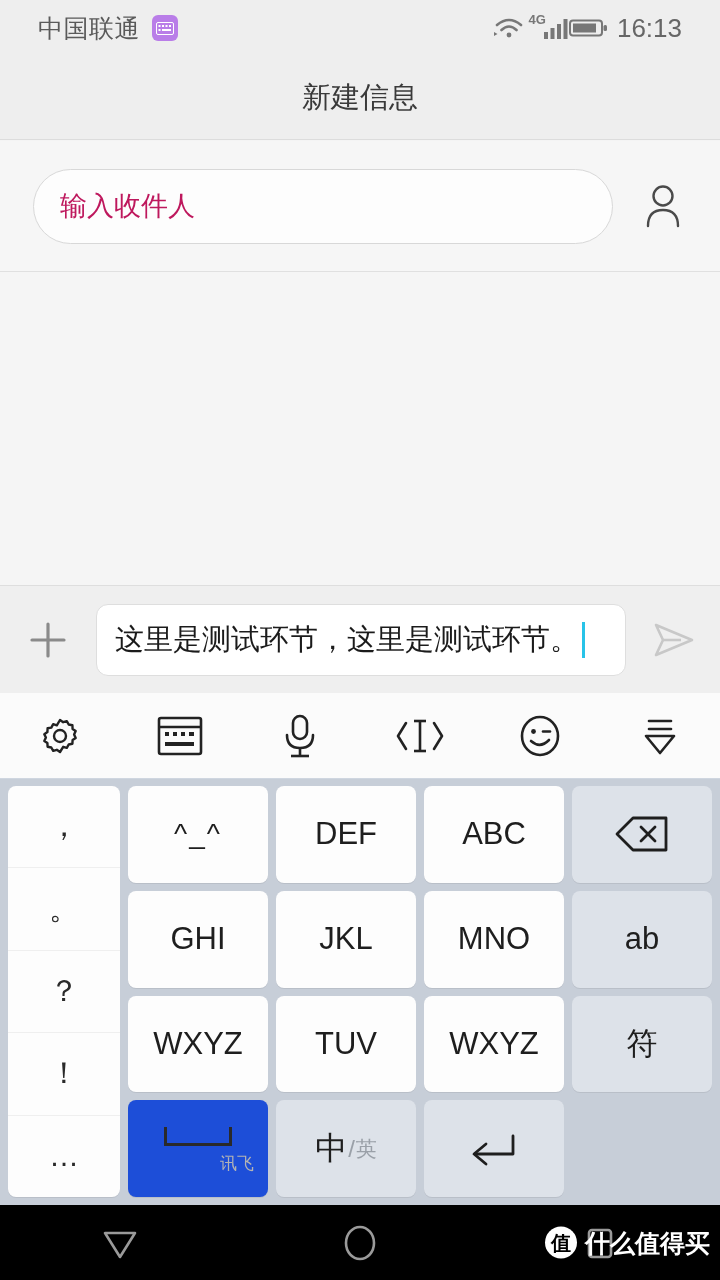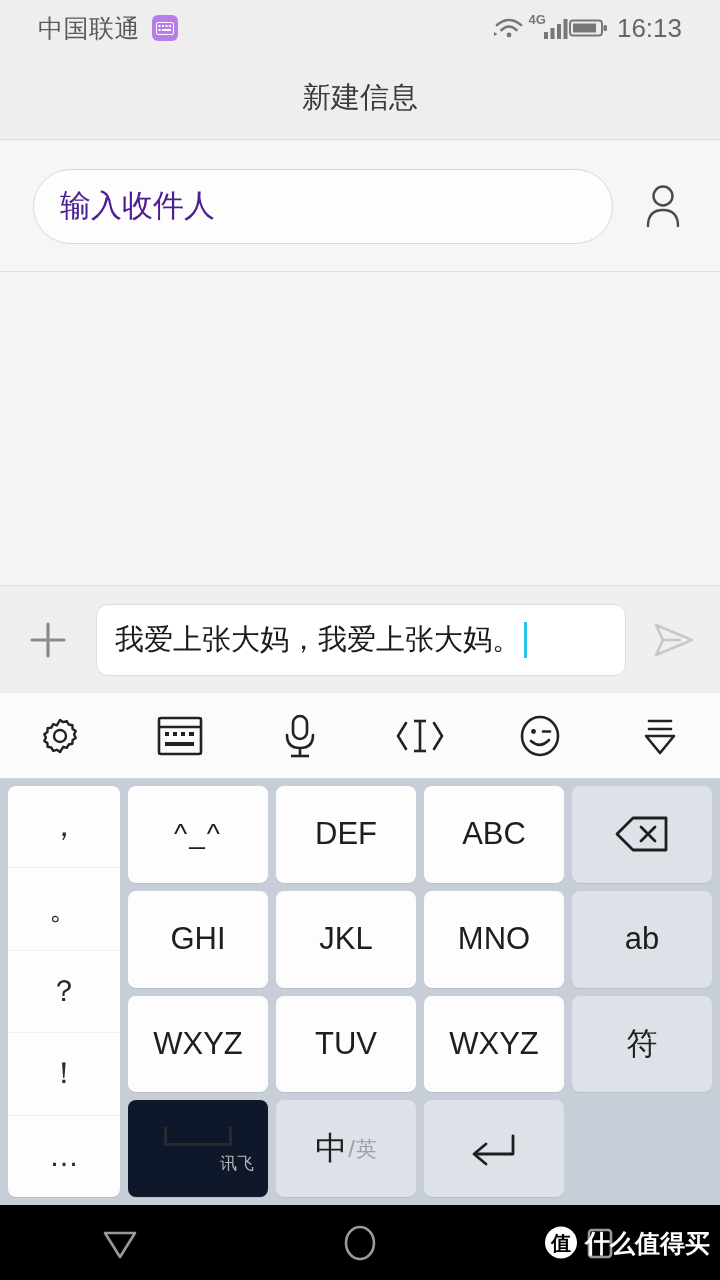--- a/index.html
+++ b/index.html
@@ -102,22 +102,22 @@
     height: 75px;
     background: #fdfdfd;
     border: 1px solid #d8d8d8;
     border-radius: 38px;
     display: flex;
     align-items: center;
     padding: 0 26px;
     box-sizing: border-box;
   }
   .recipient-placeholder {
-    font-size: 31px;
-    color: #4c1d95;
+    font-size: 27px;
+    color: #be185d;
   }
   .contact-btn {
     margin-left: 22px;
     width: 56px;
     height: 56px;
     display: flex;
     align-items: center;
     justify-content: center;
   }
 
@@ -244,21 +244,21 @@
     justify-content: center;
     font-size: 31px;
     color: #1e1e1e;
     box-shadow: 0 1px 0 rgba(0,0,0,0.07);
     position: relative;
   }
   .key.fn {
     background: #dde2e9;
   }
   .key.space {
-    background: #0f172a;
+    background: #1d4ed8;
     flex-direction: column;
   }
   .space-bar {
     width: 62px;
     height: 16px;
     border-left: 3px solid #2a2a2a;
     border-right: 3px solid #2a2a2a;
     border-bottom: 3px solid #2a2a2a;
     margin-top: 4px;
   }
@@ -377,21 +377,21 @@
   <div class="message-area"></div>
 
   <div class="compose-bar">
     <div class="plus-btn">
       <svg width="46" height="46" viewBox="0 0 46 46">
         <line x1="23" y1="7" x2="23" y2="39" stroke="#8a8a8a" stroke-width="3.2" stroke-linecap="round"></line>
         <line x1="7" y1="23" x2="39" y2="23" stroke="#8a8a8a" stroke-width="3.2" stroke-linecap="round"></line>
       </svg>
     </div>
     <div class="compose-input">
-      <span class="compose-text">我爱上张大妈，我爱上张大妈。</span>
+      <span class="compose-text">这里是测试环节，这里是测试环节。</span>
       <span class="caret"></span>
     </div>
     <div class="send-btn">
       <svg width="52" height="44" viewBox="0 0 52 44">
         <path d="M9 7 L45 22 L9 37 L16 22 Z" fill="none" stroke="#c8c8c8" stroke-width="2.6" stroke-linejoin="round"></path>
         <line x1="16" y1="22" x2="34" y2="22" stroke="#c8c8c8" stroke-width="2.6"></line>
       </svg>
     </div>
   </div>
 

